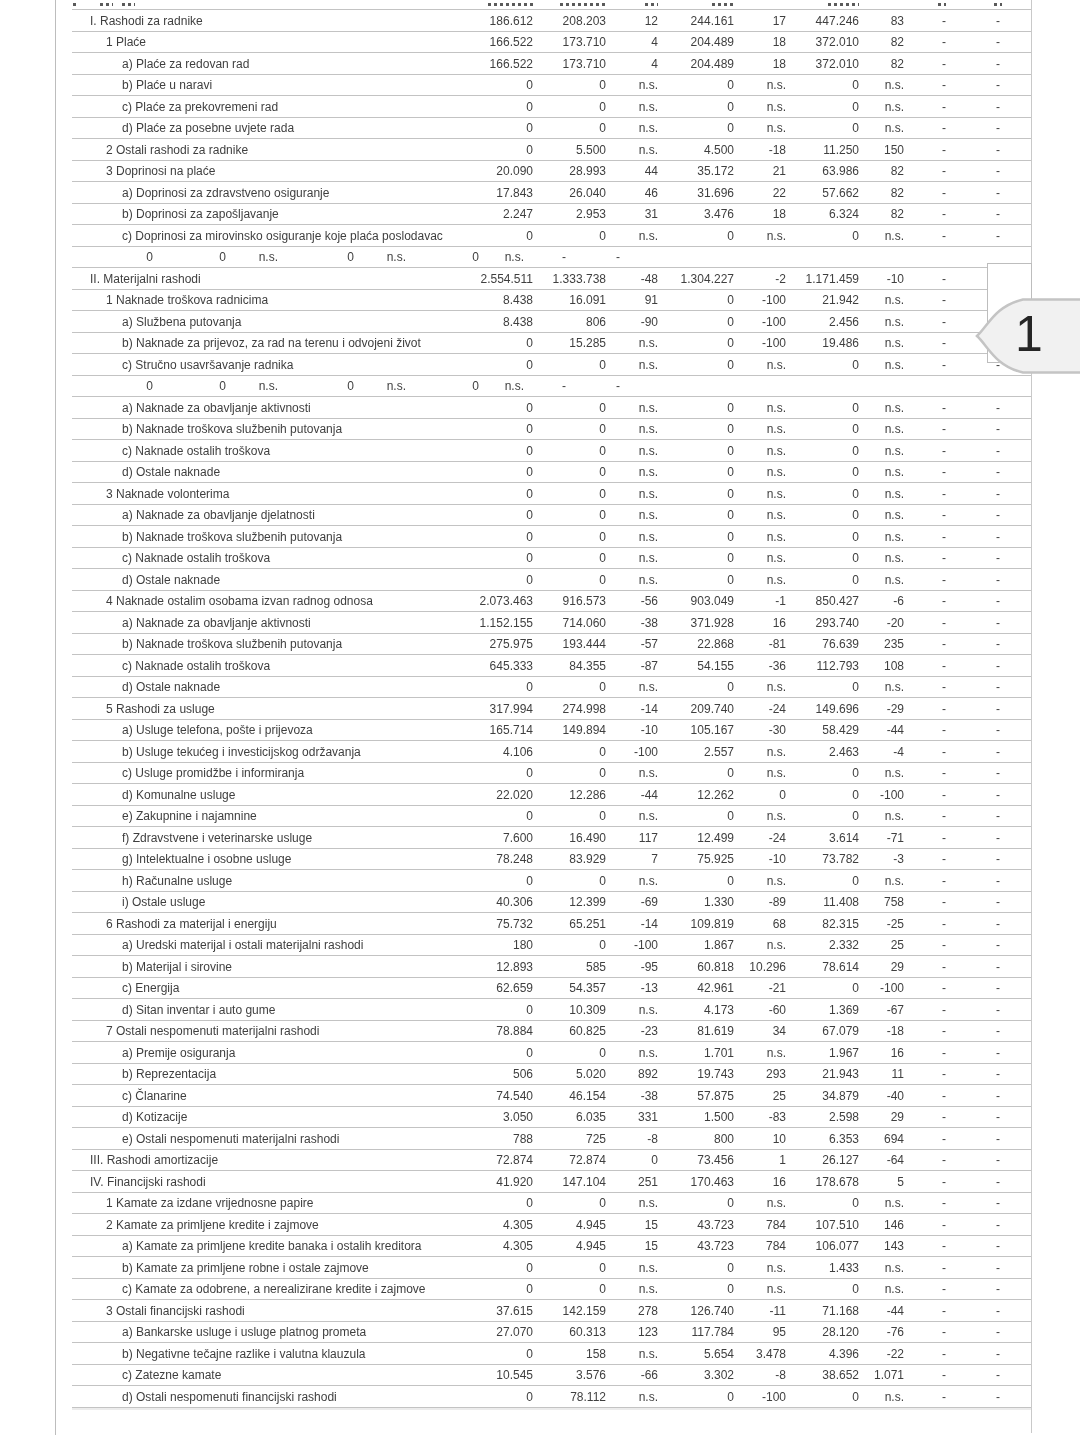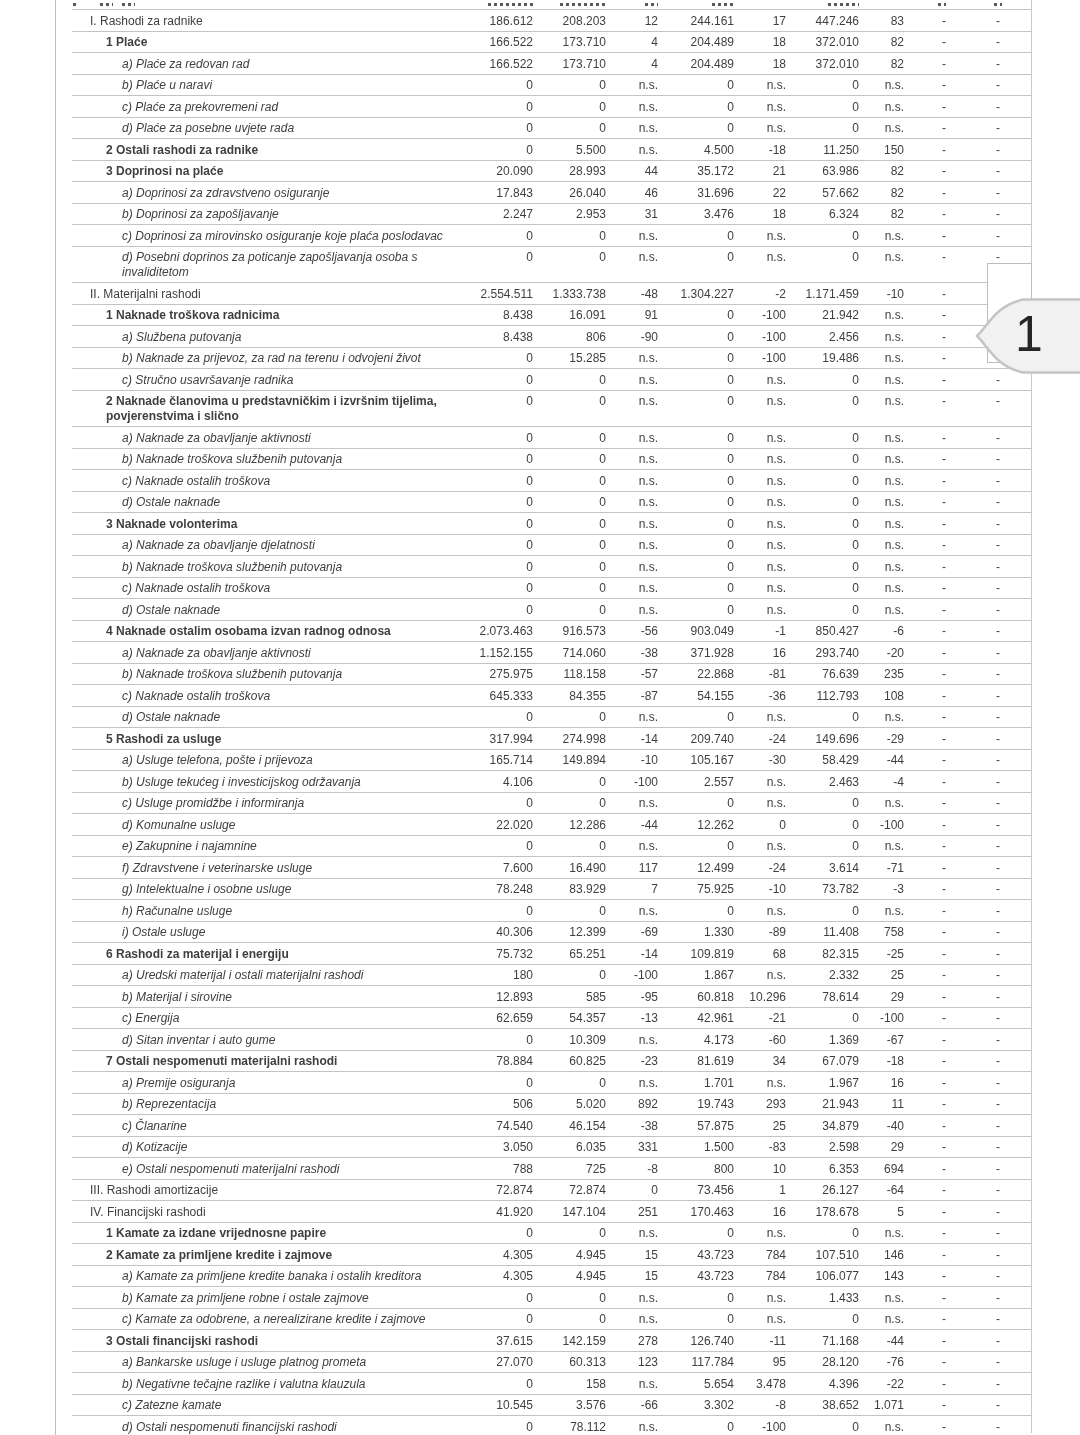--- a/index.html
+++ b/index.html
@@ -20,22 +20,22 @@
   #table{position:absolute;left:72px;top:9px;width:960px;border-top:1px solid #c3c3c3;}
   .row{
     display:flex;align-items:flex-start;box-sizing:border-box;
     min-height:21.5px;padding:3.5px 32px 2px 0;
     border-bottom:1px solid #c3c3c3;box-shadow:0 2px 0 #ececec;
     font-size:12px;line-height:15px;color:#3f3f3f;background:#fff;
   }
   .cell{box-sizing:border-box;}
   .label{width:380px;flex:none;}
   .lvl0 .label{padding-left:18px;}
-  .lvl1 .label{padding-left:34px;font-weight:bold;}
-  .lvl2 .label{padding-left:50px;font-style:italic;}
+  .lvl1 .label{padding-left:34px;}
+  .lvl2 .label{padding-left:50px;}
   .num{flex:none;text-align:right;white-space:nowrap;}
   .c1{width:81px}.c2{width:73px}.c3{width:52px}.c4{width:76px}.c5{width:52px}
   .c6{width:73px}.c7{width:45px}.c8{width:42px}.c9{width:54px}
 
   
   .anno-box{
     position:absolute;left:987px;top:263px;width:45px;height:100px;
     background:#ffffff;border:1px solid #bdbdbd;box-sizing:border-box;z-index:5;
   }
   
@@ -191,21 +191,20 @@
       <div class="cell num c2">0</div>
       <div class="cell num c3">n.s.</div>
       <div class="cell num c4">0</div>
       <div class="cell num c5">n.s.</div>
       <div class="cell num c6">0</div>
       <div class="cell num c7">n.s.</div>
       <div class="cell num c8">-</div>
       <div class="cell num c9">-</div>
     </div>
     <div class="row lvl2">
-      <div class="cell label">d) Posebni doprinos za poticanje zapošljavanja osoba s invaliditetom</div>
       <div class="cell num c1">0</div>
       <div class="cell num c2">0</div>
       <div class="cell num c3">n.s.</div>
       <div class="cell num c4">0</div>
       <div class="cell num c5">n.s.</div>
       <div class="cell num c6">0</div>
       <div class="cell num c7">n.s.</div>
       <div class="cell num c8">-</div>
       <div class="cell num c9">-</div>
     </div>
@@ -263,21 +262,20 @@
       <div class="cell num c2">0</div>
       <div class="cell num c3">n.s.</div>
       <div class="cell num c4">0</div>
       <div class="cell num c5">n.s.</div>
       <div class="cell num c6">0</div>
       <div class="cell num c7">n.s.</div>
       <div class="cell num c8">-</div>
       <div class="cell num c9">-</div>
     </div>
     <div class="row lvl1">
-      <div class="cell label">2 Naknade članovima u predstavničkim i izvršnim tijelima, povjerenstvima i slično</div>
       <div class="cell num c1">0</div>
       <div class="cell num c2">0</div>
       <div class="cell num c3">n.s.</div>
       <div class="cell num c4">0</div>
       <div class="cell num c5">n.s.</div>
       <div class="cell num c6">0</div>
       <div class="cell num c7">n.s.</div>
       <div class="cell num c8">-</div>
       <div class="cell num c9">-</div>
     </div>
@@ -409,21 +407,21 @@
       <div class="cell num c4">371.928</div>
       <div class="cell num c5">16</div>
       <div class="cell num c6">293.740</div>
       <div class="cell num c7">-20</div>
       <div class="cell num c8">-</div>
       <div class="cell num c9">-</div>
     </div>
     <div class="row lvl2">
       <div class="cell label">b) Naknade troškova službenih putovanja</div>
       <div class="cell num c1">275.975</div>
-      <div class="cell num c2">118.158</div>
+      <div class="cell num c2">193.444</div>
       <div class="cell num c3">-57</div>
       <div class="cell num c4">22.868</div>
       <div class="cell num c5">-81</div>
       <div class="cell num c6">76.639</div>
       <div class="cell num c7">235</div>
       <div class="cell num c8">-</div>
       <div class="cell num c9">-</div>
     </div>
     <div class="row lvl2">
       <div class="cell label">c) Naknade ostalih troškova</div>

